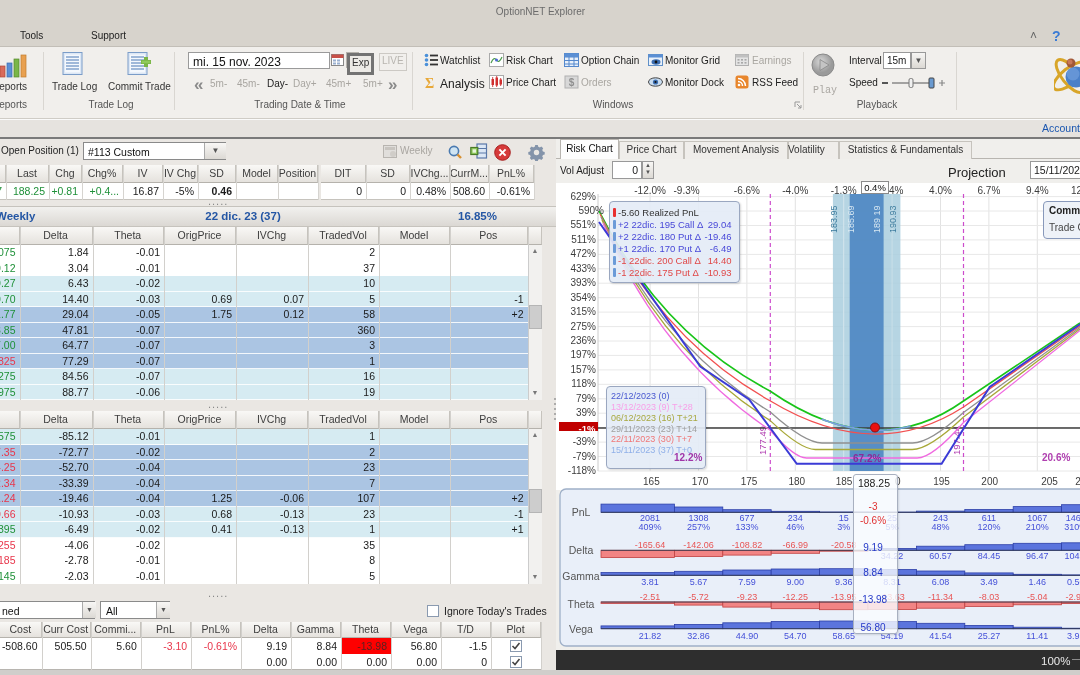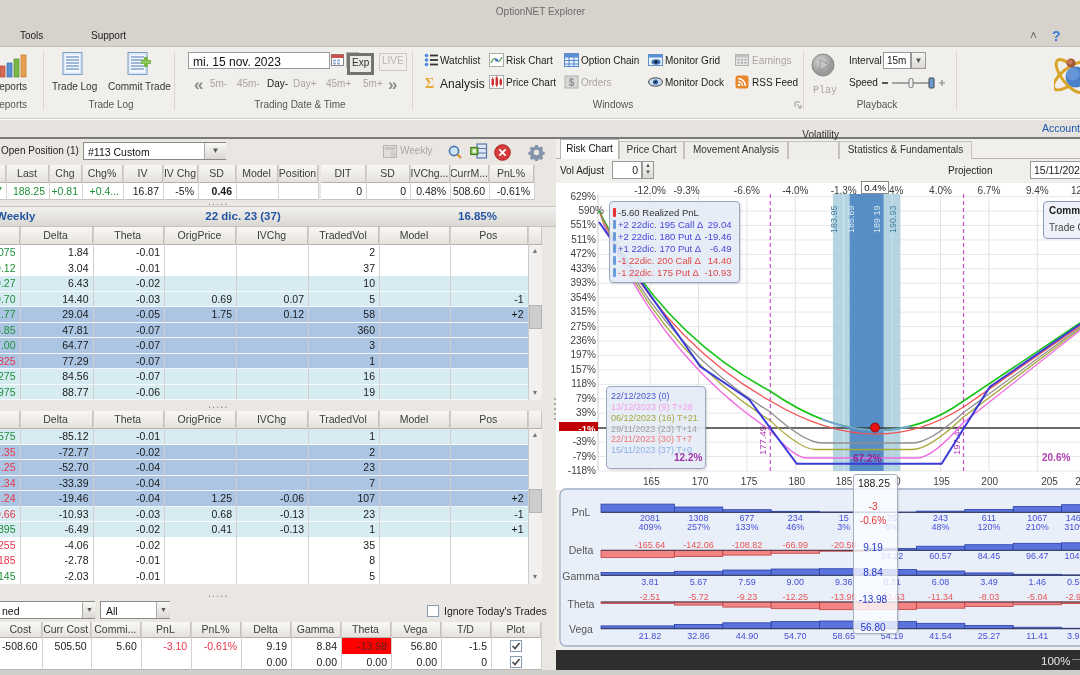--- a/index.html
+++ b/index.html
@@ -600,28 +600,28 @@
 <div style="position:absolute;left:553.5px;top:418px;width:2px;height:2px;background:#999;border-radius:50%;"></div>
 <div style="position:absolute;left:556px;top:139px;width:524px;height:536px;background:#f0efec;"></div>
 <div style="position:absolute;left:556px;top:139px;width:524px;height:20px;background:#f0efec;border-bottom:1px solid #b8b5b0;box-sizing:border-box;"></div>
 <div style="position:absolute;left:560px;top:139px;width:59px;height:20px;background:#fdfdfd;border:1px solid #b8b5b0;border-bottom:none;box-sizing:border-box;z-index:3;"></div>
 <div style="position:absolute;left:560px;top:143px;height:14px;font-size:10px;color:#111;width:59px;text-align:center;z-index:4;">Risk Chart</div>
 <div style="position:absolute;left:619px;top:141px;width:65px;height:18px;background:#efedea;border:1px solid #c6c3bd;border-bottom:none;box-sizing:border-box;"></div>
 <div style="position:absolute;left:619px;top:144px;height:14px;font-size:10px;color:#333;width:65px;text-align:center;">Price Chart</div>
 <div style="position:absolute;left:684px;top:141px;width:104px;height:18px;background:#efedea;border:1px solid #c6c3bd;border-bottom:none;box-sizing:border-box;"></div>
 <div style="position:absolute;left:684px;top:144px;height:14px;font-size:10px;color:#333;width:104px;text-align:center;">Movement Analysis</div>
 <div style="position:absolute;left:788px;top:141px;width:51px;height:18px;background:#efedea;border:1px solid #c6c3bd;border-bottom:none;box-sizing:border-box;"></div>
-<div style="position:absolute;left:788px;top:129px;height:14px;font-size:10px;color:#333;width:51px;text-align:right;">Volatility</div>
+<div style="position:absolute;left:788px;top:144px;height:14px;font-size:10px;color:#333;width:51px;text-align:left;">Volatility</div>
 <div style="position:absolute;left:839px;top:141px;width:133px;height:18px;background:#efedea;border:1px solid #c6c3bd;border-bottom:none;box-sizing:border-box;"></div>
 <div style="position:absolute;left:839px;top:144px;height:14px;font-size:10px;color:#333;width:133px;text-align:center;">Statistics &amp; Fundamentals</div>
 <div style="position:absolute;left:556px;top:159px;width:524px;height:24px;background:#f0efec;"></div>
 <div style="position:absolute;left:560px;top:165px;height:14px;font-size:10px;color:#222;">Vol Adjust</div>
 <div style="position:absolute;left:612px;top:161px;width:30px;height:18px;background:#fff;border:1px solid #999;box-sizing:border-box;text-align:right;padding:2px 3px 0 0;font-size:10.5px;">0</div>
 <div style="position:absolute;left:642px;top:161px;width:12px;height:18px;background:linear-gradient(#f8f7f5,#dcd9d4);border:1px solid #999;box-sizing:border-box;color:#555;font-size:6px;text-align:center;line-height:7px;">▲<br>▼</div>
-<div style="position:absolute;left:948px;top:165px;height:14px;font-size:10px;color:#222;">Projection</div>
+<div style="position:absolute;left:948px;top:165px;height:14px;font-size:13px;color:#222;">Projection</div>
 <div style="position:absolute;left:1030px;top:161px;width:52px;height:18px;background:#fff;border:1px solid #999;box-sizing:border-box;font-size:10.5px;padding:2px 0 0 3px;">15/11/202</div>
 <div style="position:absolute;left:556px;top:183px;width:524px;height:307px;background:#fff;"></div>
 <svg style="position:absolute;left:556px;top:183px;z-index:2" width="524" height="307" viewBox="556 183 524 307">
     <line x1="650.1" y1="194" x2="650.1" y2="471" stroke="#e2e2e2" stroke-width="1"></line>
     <line x1="698.5" y1="194" x2="698.5" y2="471" stroke="#e2e2e2" stroke-width="1"></line>
     <line x1="746.9" y1="194" x2="746.9" y2="471" stroke="#e2e2e2" stroke-width="1"></line>
     <line x1="795.3" y1="194" x2="795.3" y2="471" stroke="#e2e2e2" stroke-width="1"></line>
     <line x1="843.7" y1="194" x2="843.7" y2="471" stroke="#e2e2e2" stroke-width="1"></line>
     <line x1="892.1" y1="194" x2="892.1" y2="471" stroke="#e2e2e2" stroke-width="1"></line>
     <line x1="940.5" y1="194" x2="940.5" y2="471" stroke="#e2e2e2" stroke-width="1"></line>

